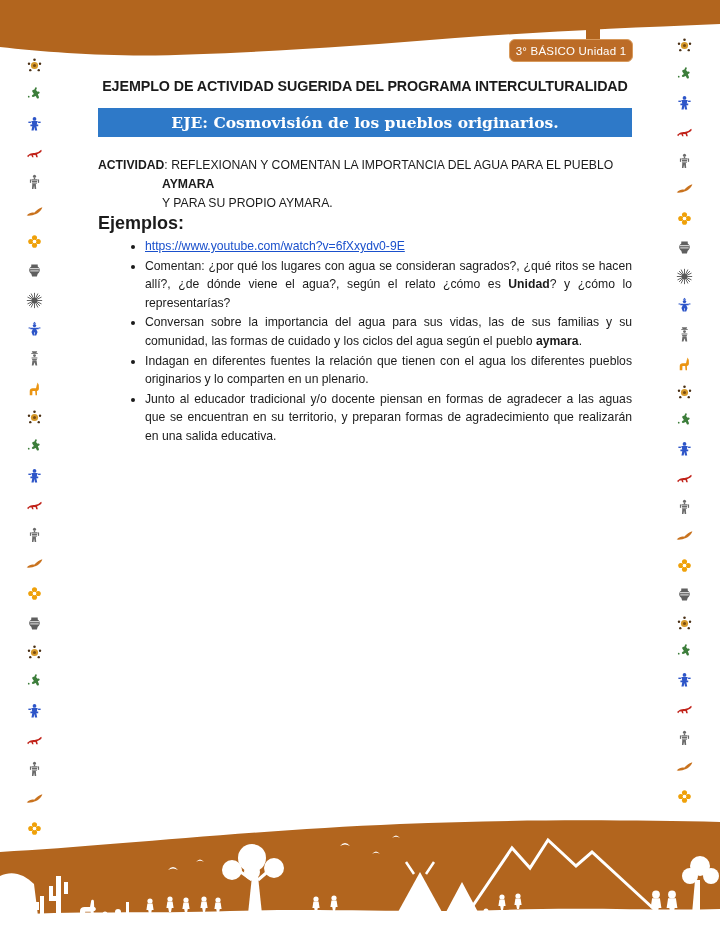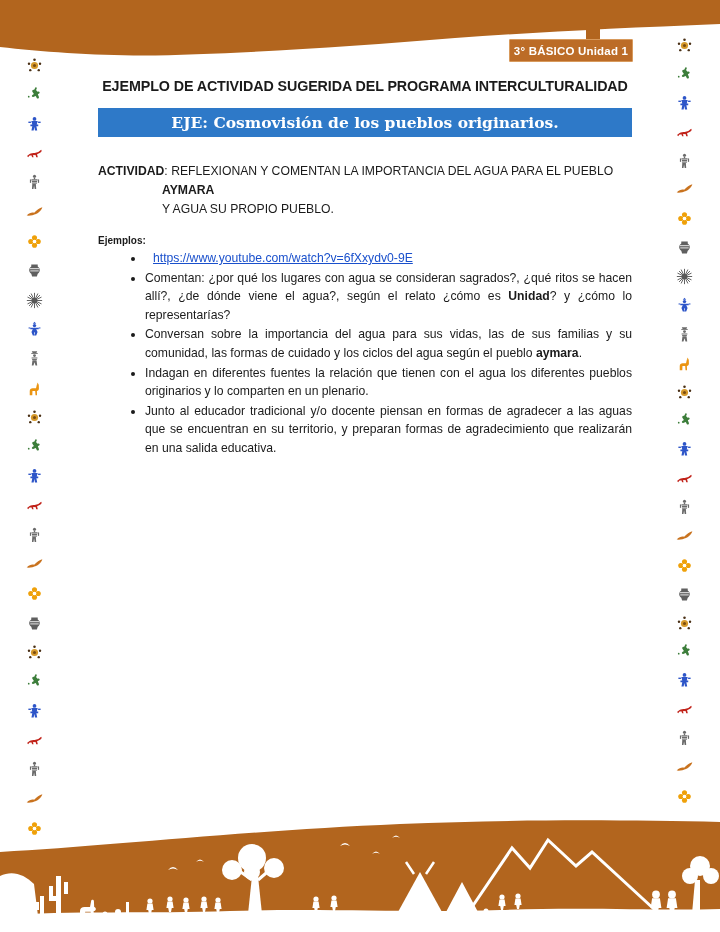--- a/index.html
+++ b/index.html
@@ -15,43 +15,43 @@
   body{font-family:"Liberation Sans",sans-serif;color:var(--ink);}
   .page{position:relative;width:720px;height:932px;background:#fff;overflow:hidden;}
 
   
   .top-band{position:absolute;top:0;left:0;width:720px;height:58px;display:block;}
   .band-fill{fill:var(--band);}
 
   
   .badge-connector{position:absolute;left:586px;top:24px;width:14px;height:20px;background:var(--band);}
   .unit-badge{position:absolute;left:509px;top:39px;width:124px;height:23px;background:var(--badge);
-    border:1.5px solid var(--badge-border);border-radius:1px;color:#fff;font-size:11.5px;font-weight:bold;
+    border:1.5px solid var(--badge-border);border-radius:6px;color:#fff;font-size:11.5px;font-weight:normal;
     display:flex;align-items:center;justify-content:center;letter-spacing:.2px;z-index:3;}
 
   
   .icon-col{position:absolute;width:36px;display:flex;flex-direction:column;justify-content:space-between;align-items:center;}
   .icon-col.left{left:16px;top:57px;height:780px;}
   .icon-col.right{left:666px;top:37px;height:768px;}
   .side-icon{display:block;height:17px;line-height:0;}
   .side-icon svg{display:block;}
 
   
   .content{position:absolute;left:98px;top:78px;width:534px;}
   .page-title{font-size:14.3px;font-weight:bold;text-align:center;letter-spacing:-.1px;}
   .eje-banner{margin-top:14px;height:29px;background:var(--banner);color:#fff;text-align:center;
     font-family:"DejaVu Serif",serif;font-weight:bold;font-size:15.5px;line-height:29px;}
-  .activity{margin-top:25px;font-size:12.2px;line-height:19px;padding-left:64px;text-indent:-64px;}
+  .activity{margin-top:19px;font-size:12.2px;line-height:19px;padding-left:64px;text-indent:-64px;}
   .b{font-weight:bold;}
-  .examples-heading{margin-top:16px;font-size:10px;font-weight:bold;}
+  .examples-heading{margin-top:0;font-size:18px;font-weight:bold;}
   ul.examples{margin-top:3px;padding-left:47px;font-size:12.2px;line-height:18.6px;}
   ul.examples li{margin-bottom:1px;}
   .ln{text-align:justify;}
   .ln.force-last{text-align-last:justify;}
-  a.link{color:var(--link);text-decoration:underline;cursor:pointer;margin-left:8px;}
+  a.link{color:var(--link);text-decoration:underline;cursor:pointer;}
 
   
   .bottom-band{position:absolute;left:0;bottom:0;width:720px;height:114px;display:block;}
   .sil{fill:#fff;}
   .sil-stroke{fill:none;stroke:#fff;}
 </style>
 </head>
 <body>
 
 <div class="page">
@@ -540,21 +540,21 @@
             <circle cx="10" cy="14.4" r="3"></circle>
           </g>
           <circle cx="10" cy="10" r="2.1" fill="#fff"></circle>
         </svg>
       </span>
     </div>
 
   <div class="content">
     <div class="page-title">EJEMPLO DE ACTIVIDAD SUGERIDA DEL PROGRAMA INTERCULTURALIDAD</div>
     <div class="eje-banner">EJE: Cosmovisión de los pueblos originarios.</div>
-    <p class="activity"><span class="b">ACTIVIDAD</span><span>: REFLEXIONAN Y COMENTAN LA IMPORTANCIA DEL AGUA PARA EL PUEBLO </span><span class="b">AYMARA</span><br><span>Y AGUA SU PROPIO PUEBLO.</span></p>
+    <p class="activity"><span class="b">ACTIVIDAD</span><span>: REFLEXIONAN Y COMENTAN LA IMPORTANCIA DEL AGUA PARA EL PUEBLO </span><span class="b">AYMARA</span><br><span>Y PARA SU PROPIO AYMARA.</span></p>
     <div class="examples-heading">Ejemplos:</div>
     <ul class="examples">
         <li>
           <div class="ln"><a class="link" href="#">https://www.youtube.com/watch?v=6fXxydv0-9E</a></div>
         </li>
         <li>
           <div class="ln"><span>Comentan: ¿por qué los lugares con agua se consideran sagrados?, ¿qué ritos se hacen allí?, ¿de dónde viene el agua?, según el relato ¿cómo es </span><span class="b">Unidad</span><span>? y ¿cómo lo representarías?</span></div>
         </li>
         <li>
           <div class="ln"><span>Conversan sobre la importancia del agua para sus vidas, las de sus familias y su comunidad, las formas de cuidado y los ciclos del agua según el pueblo </span><span class="b">aymara</span><span>.</span></div>

